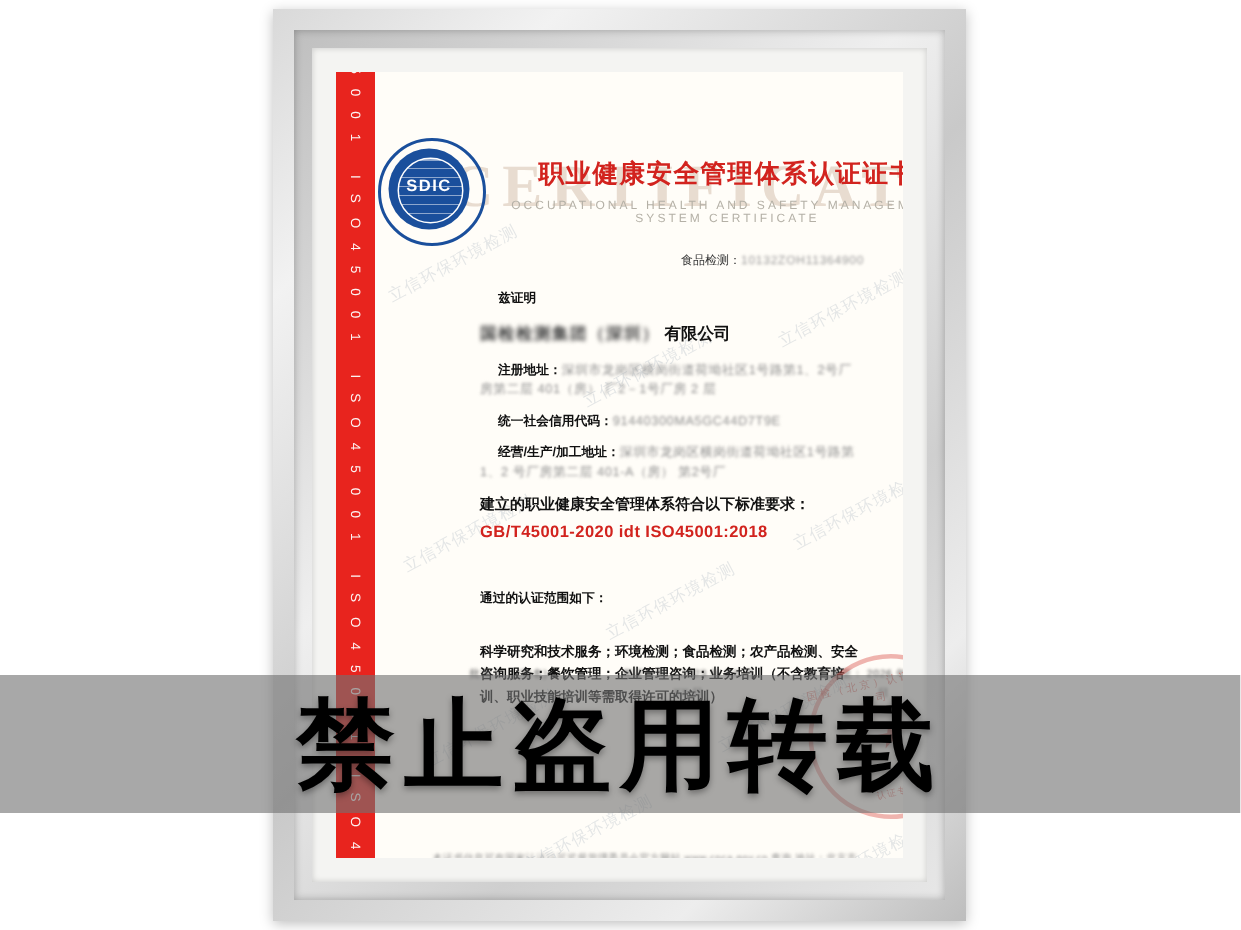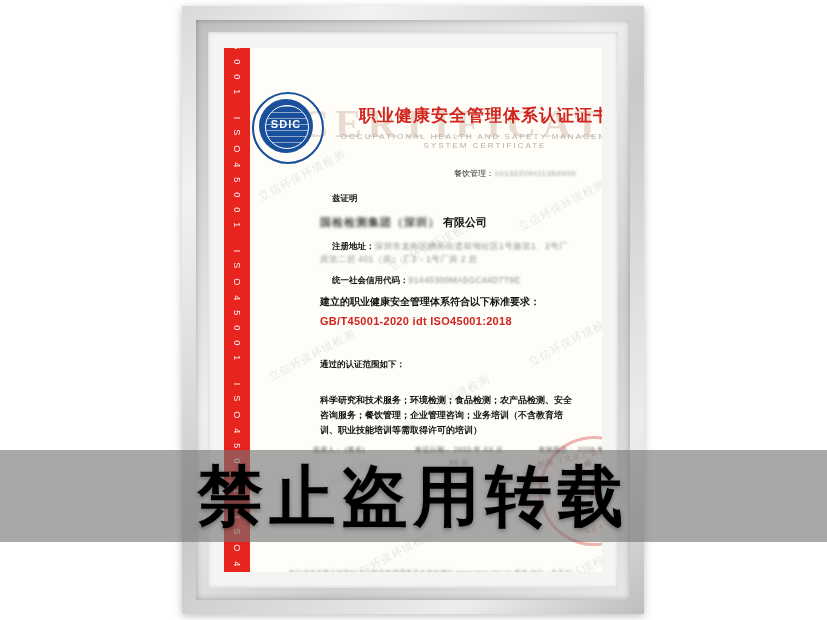--- a/index.html
+++ b/index.html
@@ -230,39 +230,42 @@
             <div class="ring1"></div>
             <div class="ring2"></div>
             <div class="globe"></div>
             <div class="sdic">SDIC</div>
           </div>
 
           <div id="title-cn">职业健康安全管理体系认证证书</div>
           <div id="title-en">OCCUPATIONAL HEALTH AND SAFETY MANAGEMENT SYSTEM CERTIFICATE</div>
 
           <div id="certno">
-            <span>餐饮管理：</span><span class="val blur">10132ZOH11364900</span>
+            <span>食品检测：</span><span class="val blur">10132ZOH11364900</span>
           </div>
 
           <div id="body-block">
             <p class="line strong">兹证明</p>
 
             <p id="company">
               <span class="name">国检检测集团（深圳）</span>
               <span class="suffix">有限公司</span>
             </p>
 
             <p class="line">
               <span class="strong">注册地址：</span><span class="blur">深圳市龙岗区横岗街道荷坳社区1号路第1、2号厂房第二层 401（房） 厂2－1号厂房 2 层</span>
             </p>
 
             <p class="line">
               <span class="strong">统一社会信用代码：</span><span class="blur">91440300MA5GC44D7T9E</span>
             </p>
 
+            <p class="line">
+              <span class="strong">经营/生产/加工地址：</span><span class="blur">深圳市龙岗区横岗街道荷坳社区1号路第1、2 号厂房第二层 401-A（房） 第2号厂</span>
+            </p>
 
             <div id="std-line">建立的职业健康安全管理体系符合以下标准要求：</div>
             <div id="std-value">GB/T45001-2020 idt ISO45001:2018</div>
 
             <div id="scope-title">通过的认证范围如下：</div>
             <div id="scope-text">科学研究和技术服务；环境检测；食品检测；农产品检测、安全咨询服务；餐饮管理；企业管理咨询；业务培训（不含教育培训、职业技能培训等需取得许可的培训）</div>
           </div>
 
           <div id="footer">
             <div class="foot-col blur" id="foot-a">批准人：

